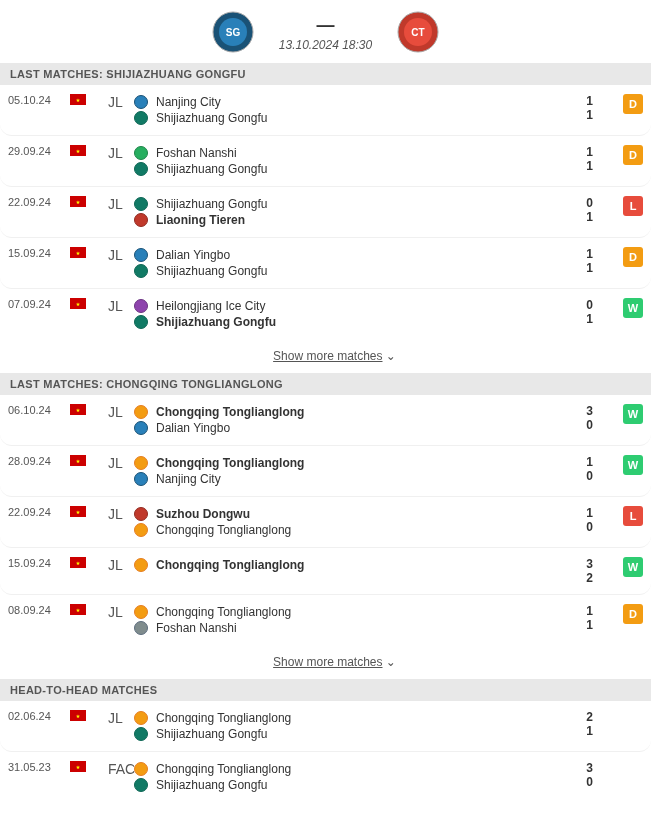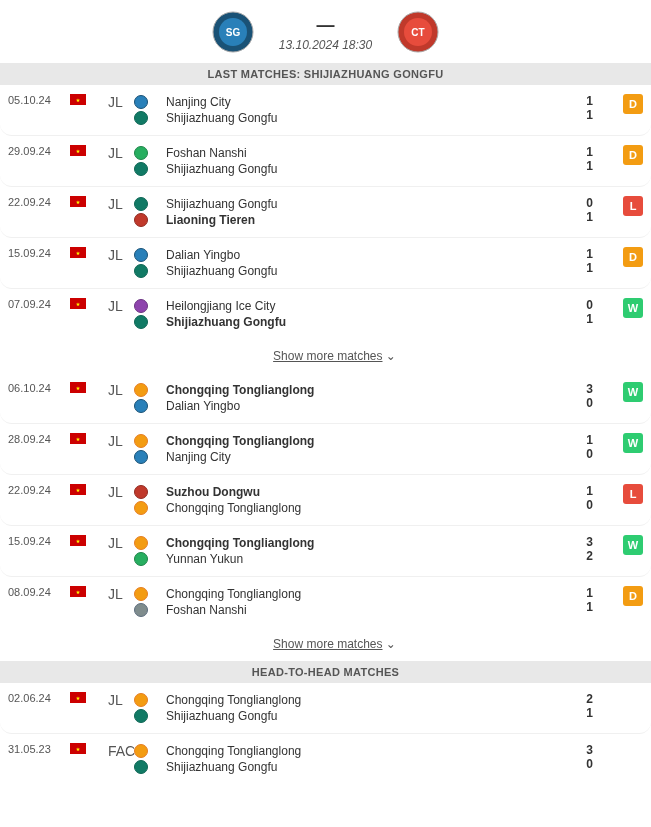--- a/index.html
+++ b/index.html
@@ -34,21 +34,20 @@
       font-style: italic;
     }
 
     .section-header {
       background: #e8e8e8;
       padding: 5px 10px;
       font-size: 11px;
       font-weight: bold;
       color: #555;
       letter-spacing: 0.3px;
-      text-align: center;
     }
 
     .match-row {
       display: flex;
       align-items: flex-start;
       padding: 9px 8px;
       border-bottom: 1px solid #f0f0f0;
       min-height: 26px;
       border-radius: 12px;
     }
@@ -92,21 +91,21 @@
       color: #555;
       flex-shrink: 0;
     }
     .teams-col {
       flex: 1;
       padding: 0 4px;
     }
     .team-row {
       display: flex;
       align-items: center;
-      gap: 18px;
+      gap: 8px;
       padding: 1px 0;
     }
     .team-name {
       font-size: 12px;
     }
     .team-name.bold {
       font-weight: bold;
     }
     .score-col {
       width: 20px;
@@ -336,20 +335,21 @@
       </div>
       <div class="spacer"></div>
       <div class="result-badge result-w">W</div>
     </div>
   </div>
 
   <div class="show-more-row">
     <span>Show more matches</span> ⌄
   </div>
 
+  <div class="section-header">LAST MATCHES: CHONGQING TONGLIANGLONG</div>
 
   <div>
 
     <div class="match-row">
       <div class="date-col">06.10.24</div>
       <div class="flag-col">
           <span class="flag"></span>
         </div>
       <div class="league-col">JL</div>
       <div class="teams-col">
@@ -421,24 +421,20 @@
     <div class="match-row">
       <div class="date-col">15.09.24</div>
       <div class="flag-col">
           <span class="flag"></span>
         </div>
       <div class="league-col">JL</div>
       <div class="teams-col">
         <div class="team-row">
             <span class="team-circle orange"></span>
             <span class="team-name bold">Chongqing Tonglianglong</span>
-          </div>
-        <div class="team-row">
-            <span class="team-circle green"></span>
-            <span class="team-name">Yunnan Yukun</span>
           </div>
       </div>
       <div style="display:flex;flex-direction:column;align-items:flex-end;width:20px;flex-shrink:0;">
         <div class="score-col">3</div>
         <div class="score-col">2</div>
       </div>
       <div class="spacer"></div>
       <div class="result-badge result-w">W</div>
     </div>
 

